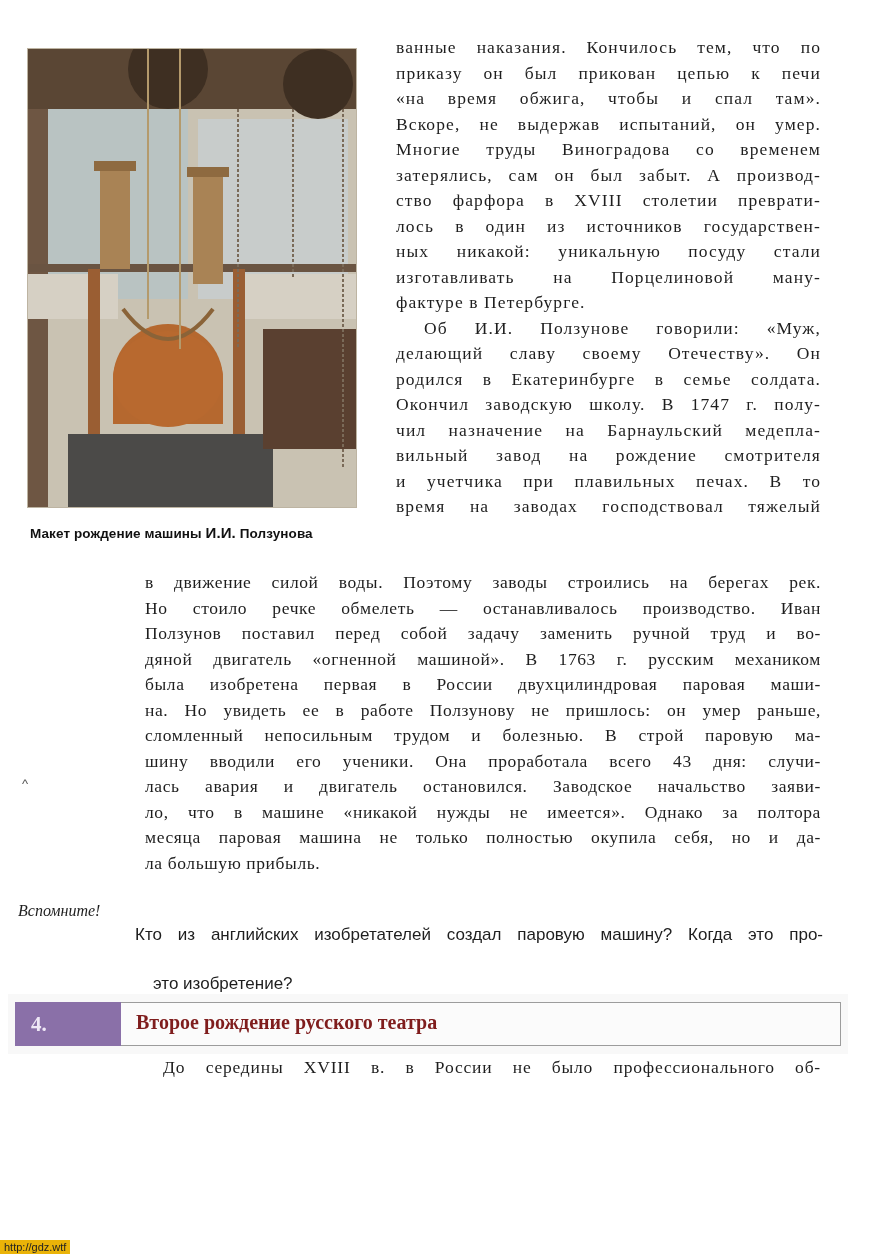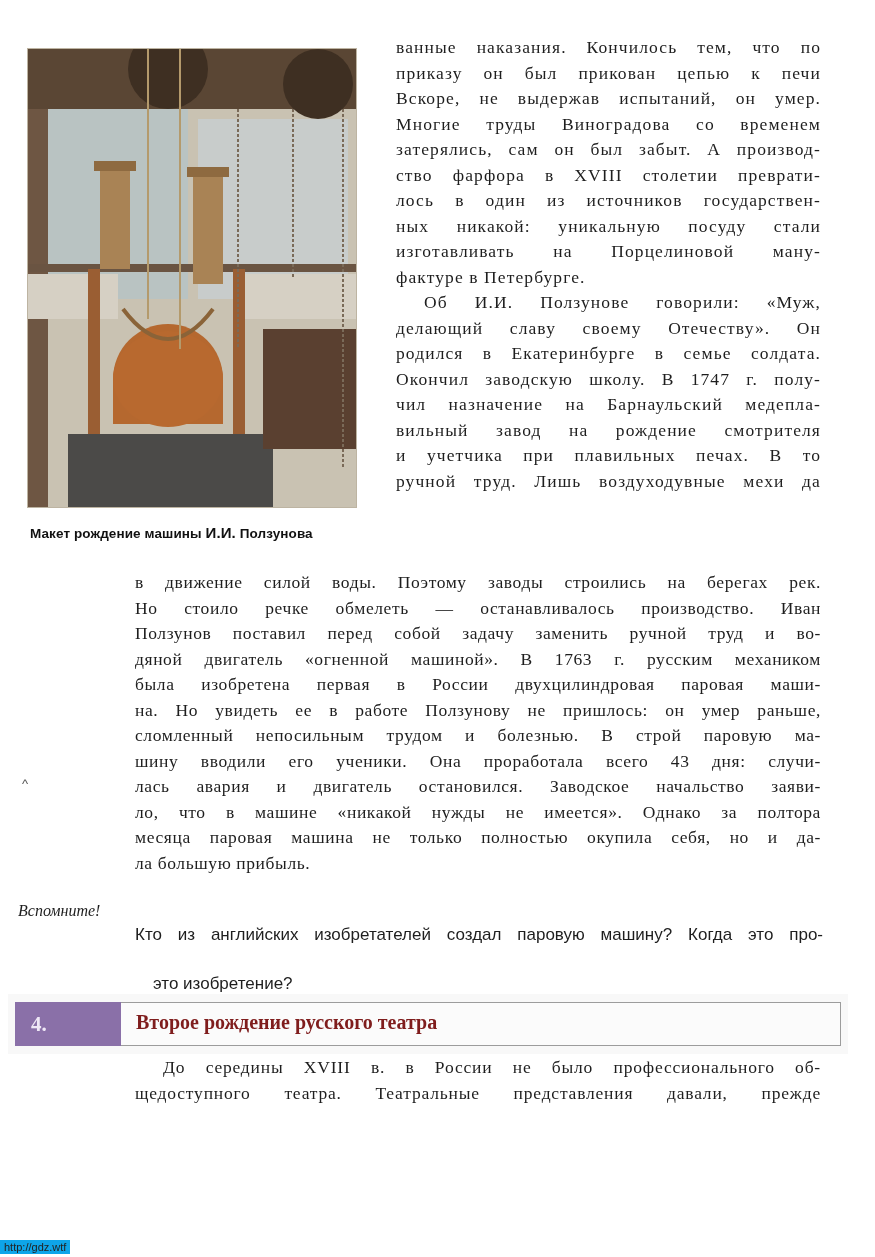--- a/index.html
+++ b/index.html
@@ -16,42 +16,42 @@
 
   
   .col-right { position:absolute; left:396px; top:35px; width:425px; }
   .line { height:25.5px; line-height:25.5px; font-size:17.5px; white-space:nowrap;
     text-align:justify; text-align-last:justify; letter-spacing:1.1px; }
   .line.last { text-align-last:left; }
   .line.indent { padding-left:28px; }
 
   
   .col-full { position:absolute; left:135px; top:570px; width:686px; }
-  .col-full .line { letter-spacing:0.6px; }
+  .col-full .line { letter-spacing:0.6px;margin-left:10px; }
 
   .remind { position:absolute; left:18px; top:898px; width:805px; }
   .remind-label { position:absolute; left:0; top:0; font-style:italic; font-size:16px; line-height:25px;text-align:right; }
   .remind-text { position:absolute; left:117px; top:0; width:688px; font-size:17px; }
   .remind-text .line { height:25px; line-height:25px; font-size:17px; letter-spacing:0;margin-top:24px; }
   .remind-text .cont { padding-left:18px; }
 
   .caret { position:absolute; left:22px; top:776px; font-size:13px; color:#555; }
 
   
   .section-bar { position:absolute; left:15px; top:1002px; width:826px; height:44px;
     background:#fbfbfb; border:1.5px solid #9c9c9c; border-left:none; box-sizing:border-box; }
   .section-ghost { position:absolute; left:8px; top:994px; width:840px; height:60px; background:#f2f2f2; opacity:0.55; }
   .section-num { position:absolute; left:15px; top:1002px; width:106px; height:44px;
     background:#8a70a8; color:#efe8f6; font-size:21px; font-weight:bold; line-height:44px; padding-left:16px; box-sizing:border-box; }
   .section-title { position:absolute; left:136px; top:1011px; font-size:20px; font-weight:bold; color:#7f1d1d; }
 
   .col-bottom { position:absolute; left:135px; top:1055px; width:686px; }
   .col-bottom .line { letter-spacing:0.8px; }
 
-  .footer-link { position:absolute; left:0; top:1240px; background:#0ea5e9; font-size:11px; padding:1px 4px; color:#222; }
+  .footer-link { position:absolute; left:0; top:1240px; background:#eab308; font-size:11px; padding:1px 4px; color:#222; }
 </style>
 </head>
 <body>
 
 <div class="photo" title="Макет паровой машины И.И. Ползунова (фото)">
   <svg viewBox="0 0 328 458" preserveAspectRatio="none">
     <rect x="0" y="0" width="328" height="458" fill="#c9c2b2"></rect>
     <rect x="0" y="0" width="328" height="60" fill="#5a4634"></rect>
     <rect x="10" y="60" width="150" height="190" fill="#b9c3c2"></rect>
     <rect x="170" y="70" width="150" height="180" fill="#c8cccb"></rect>
@@ -77,36 +77,37 @@
     <line x1="210" y1="60" x2="210" y2="300" stroke="#7a6a58" stroke-width="2" stroke-dasharray="3 2"></line>
     <line x1="265" y1="60" x2="265" y2="230" stroke="#7a6a58" stroke-width="2" stroke-dasharray="3 2"></line>
     <line x1="315" y1="60" x2="315" y2="420" stroke="#7a6a58" stroke-width="2" stroke-dasharray="3 2"></line>
   </svg>
 </div>
 <div class="caption sans"><span>Макет рождение машины </span><span class="big">И.И.</span><span> Ползунова</span></div>
 
 <div class="col-right serif">
   <div class="line">ванные наказания. Кончилось тем, что по</div>
   <div class="line">приказу он был прикован цепью к печи</div>
+  <div class="line">«на время обжига, чтобы и спал там».</div>
   <div class="line">Вскоре, не выдержав испытаний, он умер.</div>
   <div class="line">Многие труды Виноградова со временем</div>
   <div class="line">затерялись, сам он был забыт. А производ-</div>
   <div class="line">ство фарфора в XVIII столетии преврати-</div>
   <div class="line">лось в один из источников государствен-</div>
   <div class="line">ных никакой: уникальную посуду стали</div>
   <div class="line">изготавливать на Порцелиновой ману-</div>
   <div class="line last">фактуре в Петербурге.</div>
   <div class="line indent">Об И.И. Ползунове говорили: «Муж,</div>
   <div class="line">делающий славу своему Отечеству». Он</div>
   <div class="line">родился в Екатеринбурге в семье солдата.</div>
   <div class="line">Окончил заводскую школу. В 1747 г. полу-</div>
   <div class="line">чил назначение на Барнаульский медепла-</div>
   <div class="line">вильный завод на рождение смотрителя</div>
   <div class="line">и учетчика при плавильных печах. В то</div>
-  <div class="line">ручной труд. Лишь воздуходувные мехи да</div>
+  <div class="line">время на заводах господствовал тяжелый</div>
 </div>
 
 <div class="col-full serif">
   <div class="line">в движение силой воды. Поэтому заводы строились на берегах рек.</div>
   <div class="line">Но стоило речке обмелеть — останавливалось производство. Иван</div>
   <div class="line">Ползунов поставил перед собой задачу заменить ручной труд и во-</div>
   <div class="line">дяной двигатель «огненной машиной». В 1763 г. русским механиком</div>
   <div class="line">была изобретена первая в России двухцилиндровая паровая маши-</div>
   <div class="line">на. Но увидеть ее в работе Ползунову не пришлось: он умер раньше,</div>
   <div class="line">сломленный непосильным трудом и болезнью. В строй паровую ма-</div>
@@ -127,16 +128,15 @@
   </div>
 </div>
 
 <div class="section-ghost"></div>
 <div class="section-bar"></div>
 <div class="section-num serif">4.</div>
 <div class="section-title serif">Второе рождение русского театра</div>
 
 <div class="col-bottom serif">
   <div class="line indent">До середины XVIII в. в России не было профессионального об-</div>
-  <div class="line">щедоступного театра. Театральные представления давали, прежде</div>
 </div>
 
 <div class="footer-link sans">http://gdz.wtf</div>
 
 </body></html>

